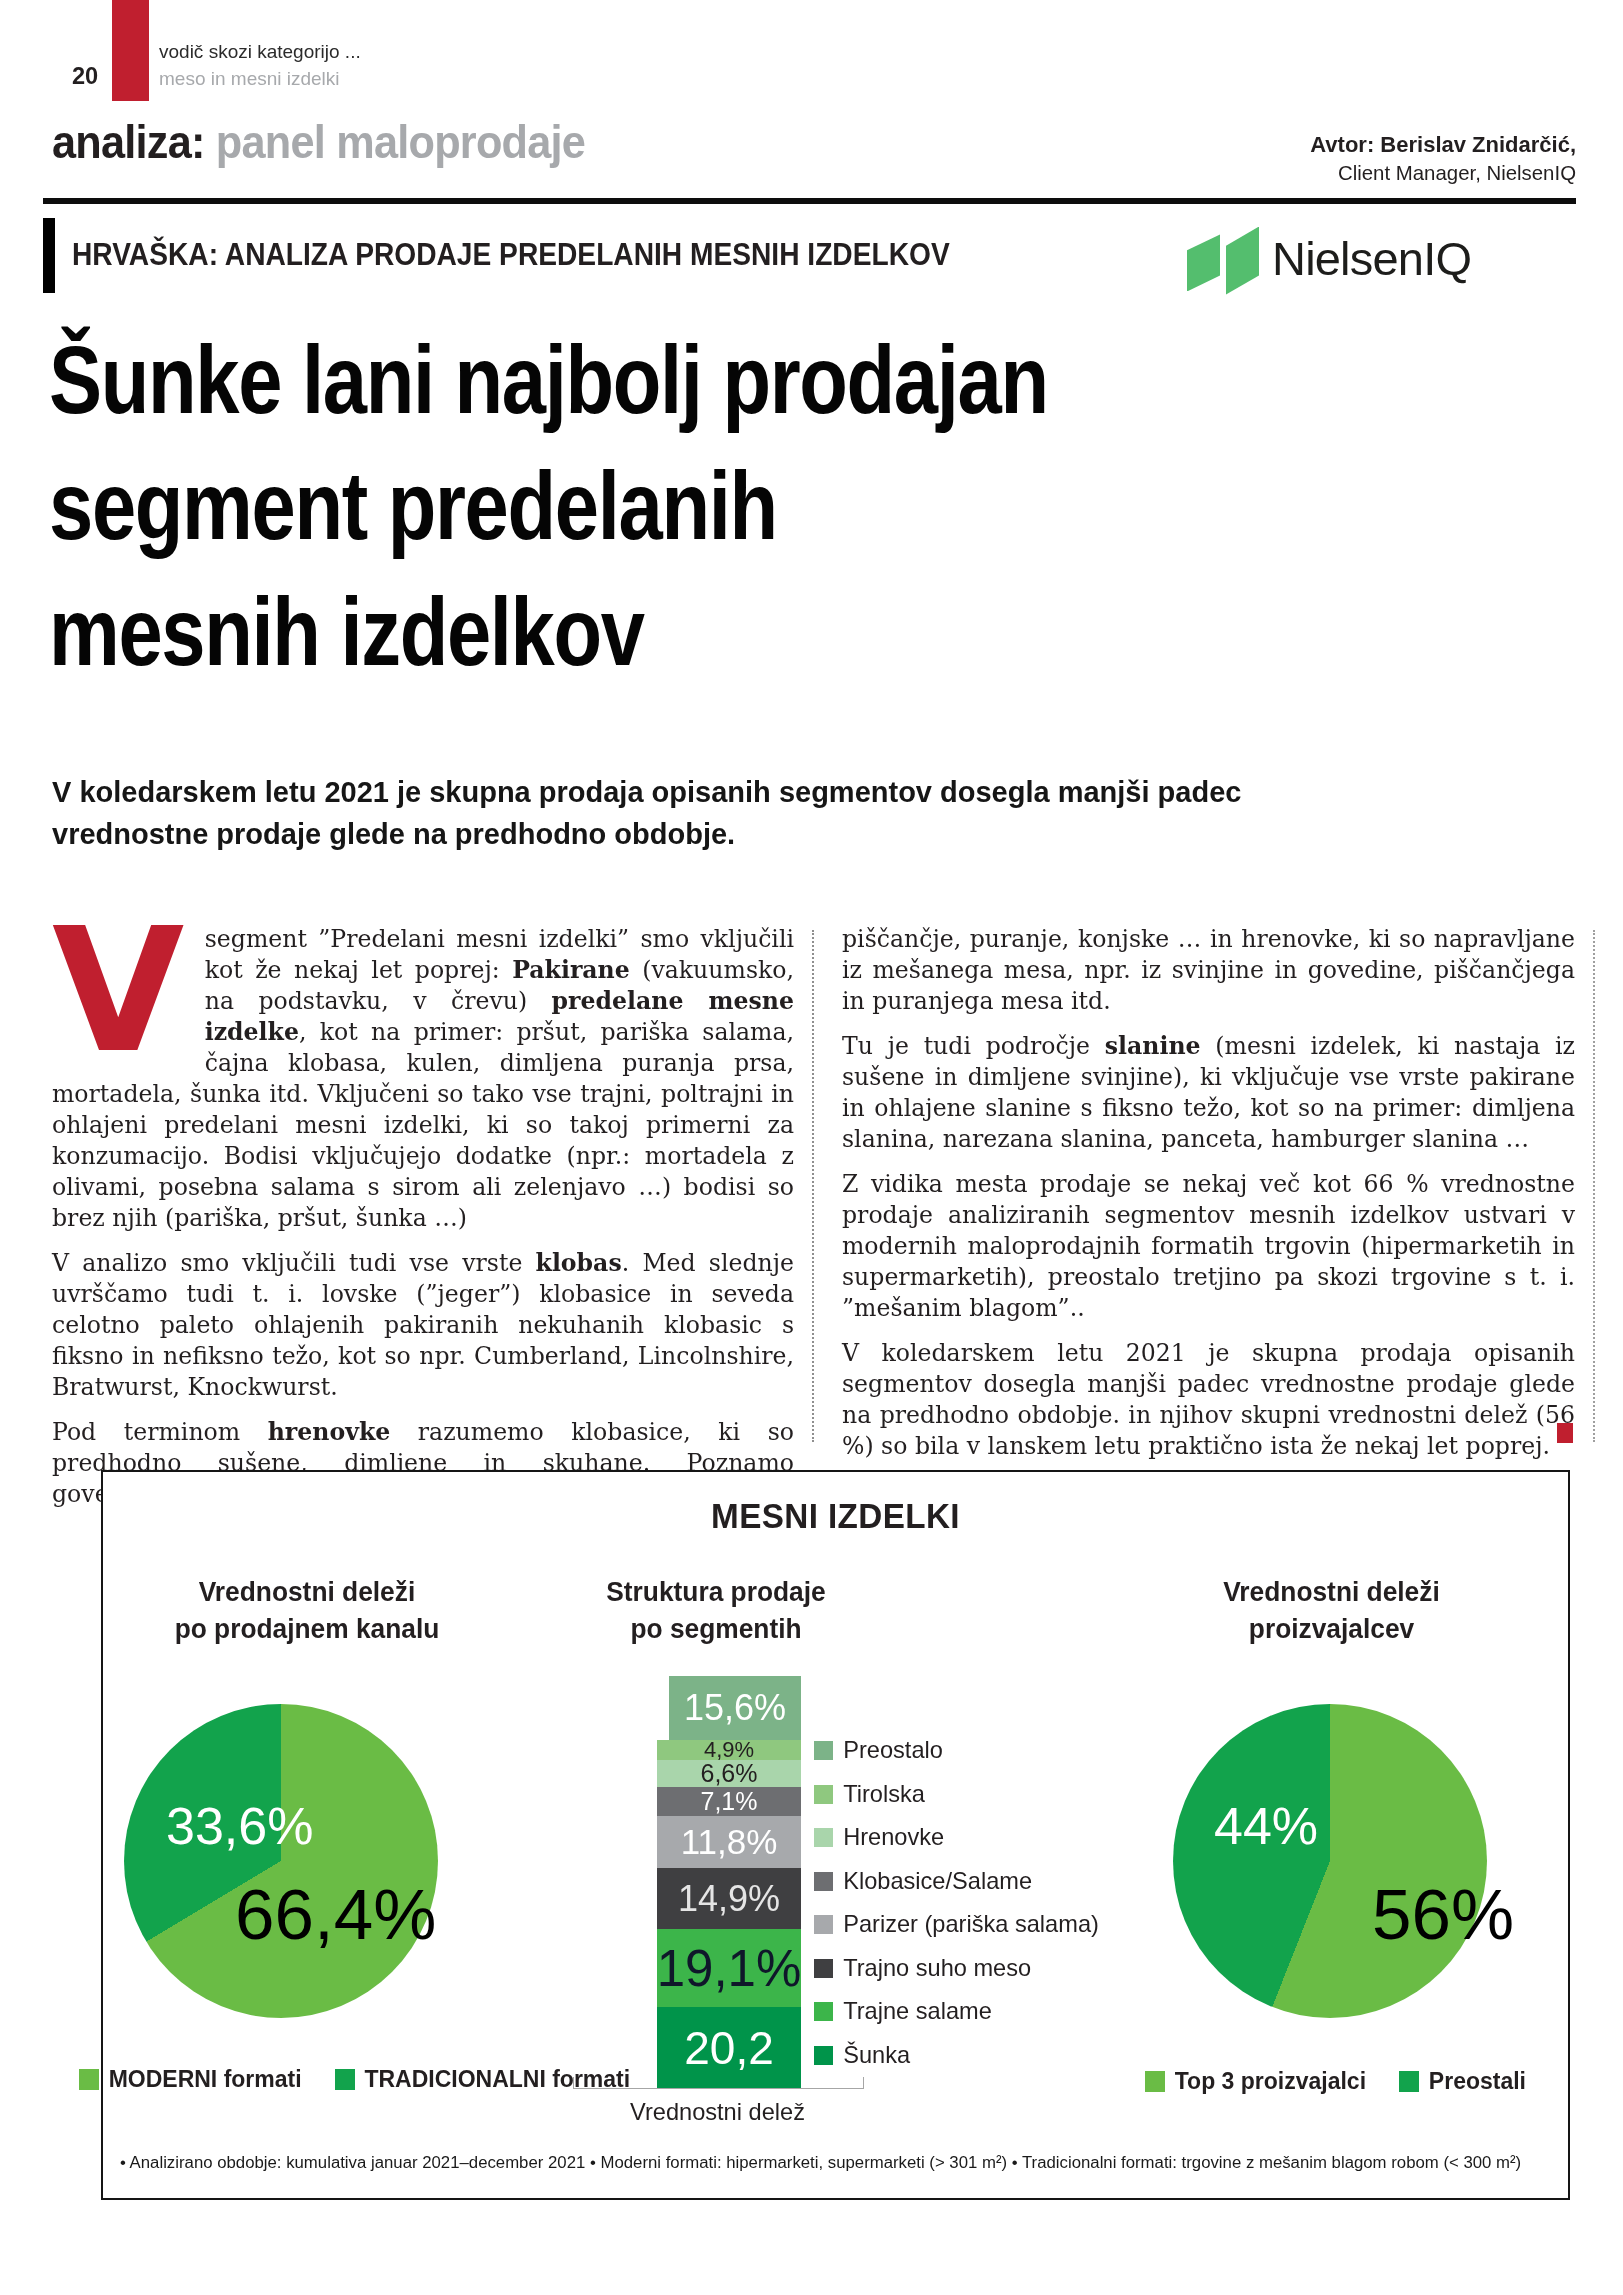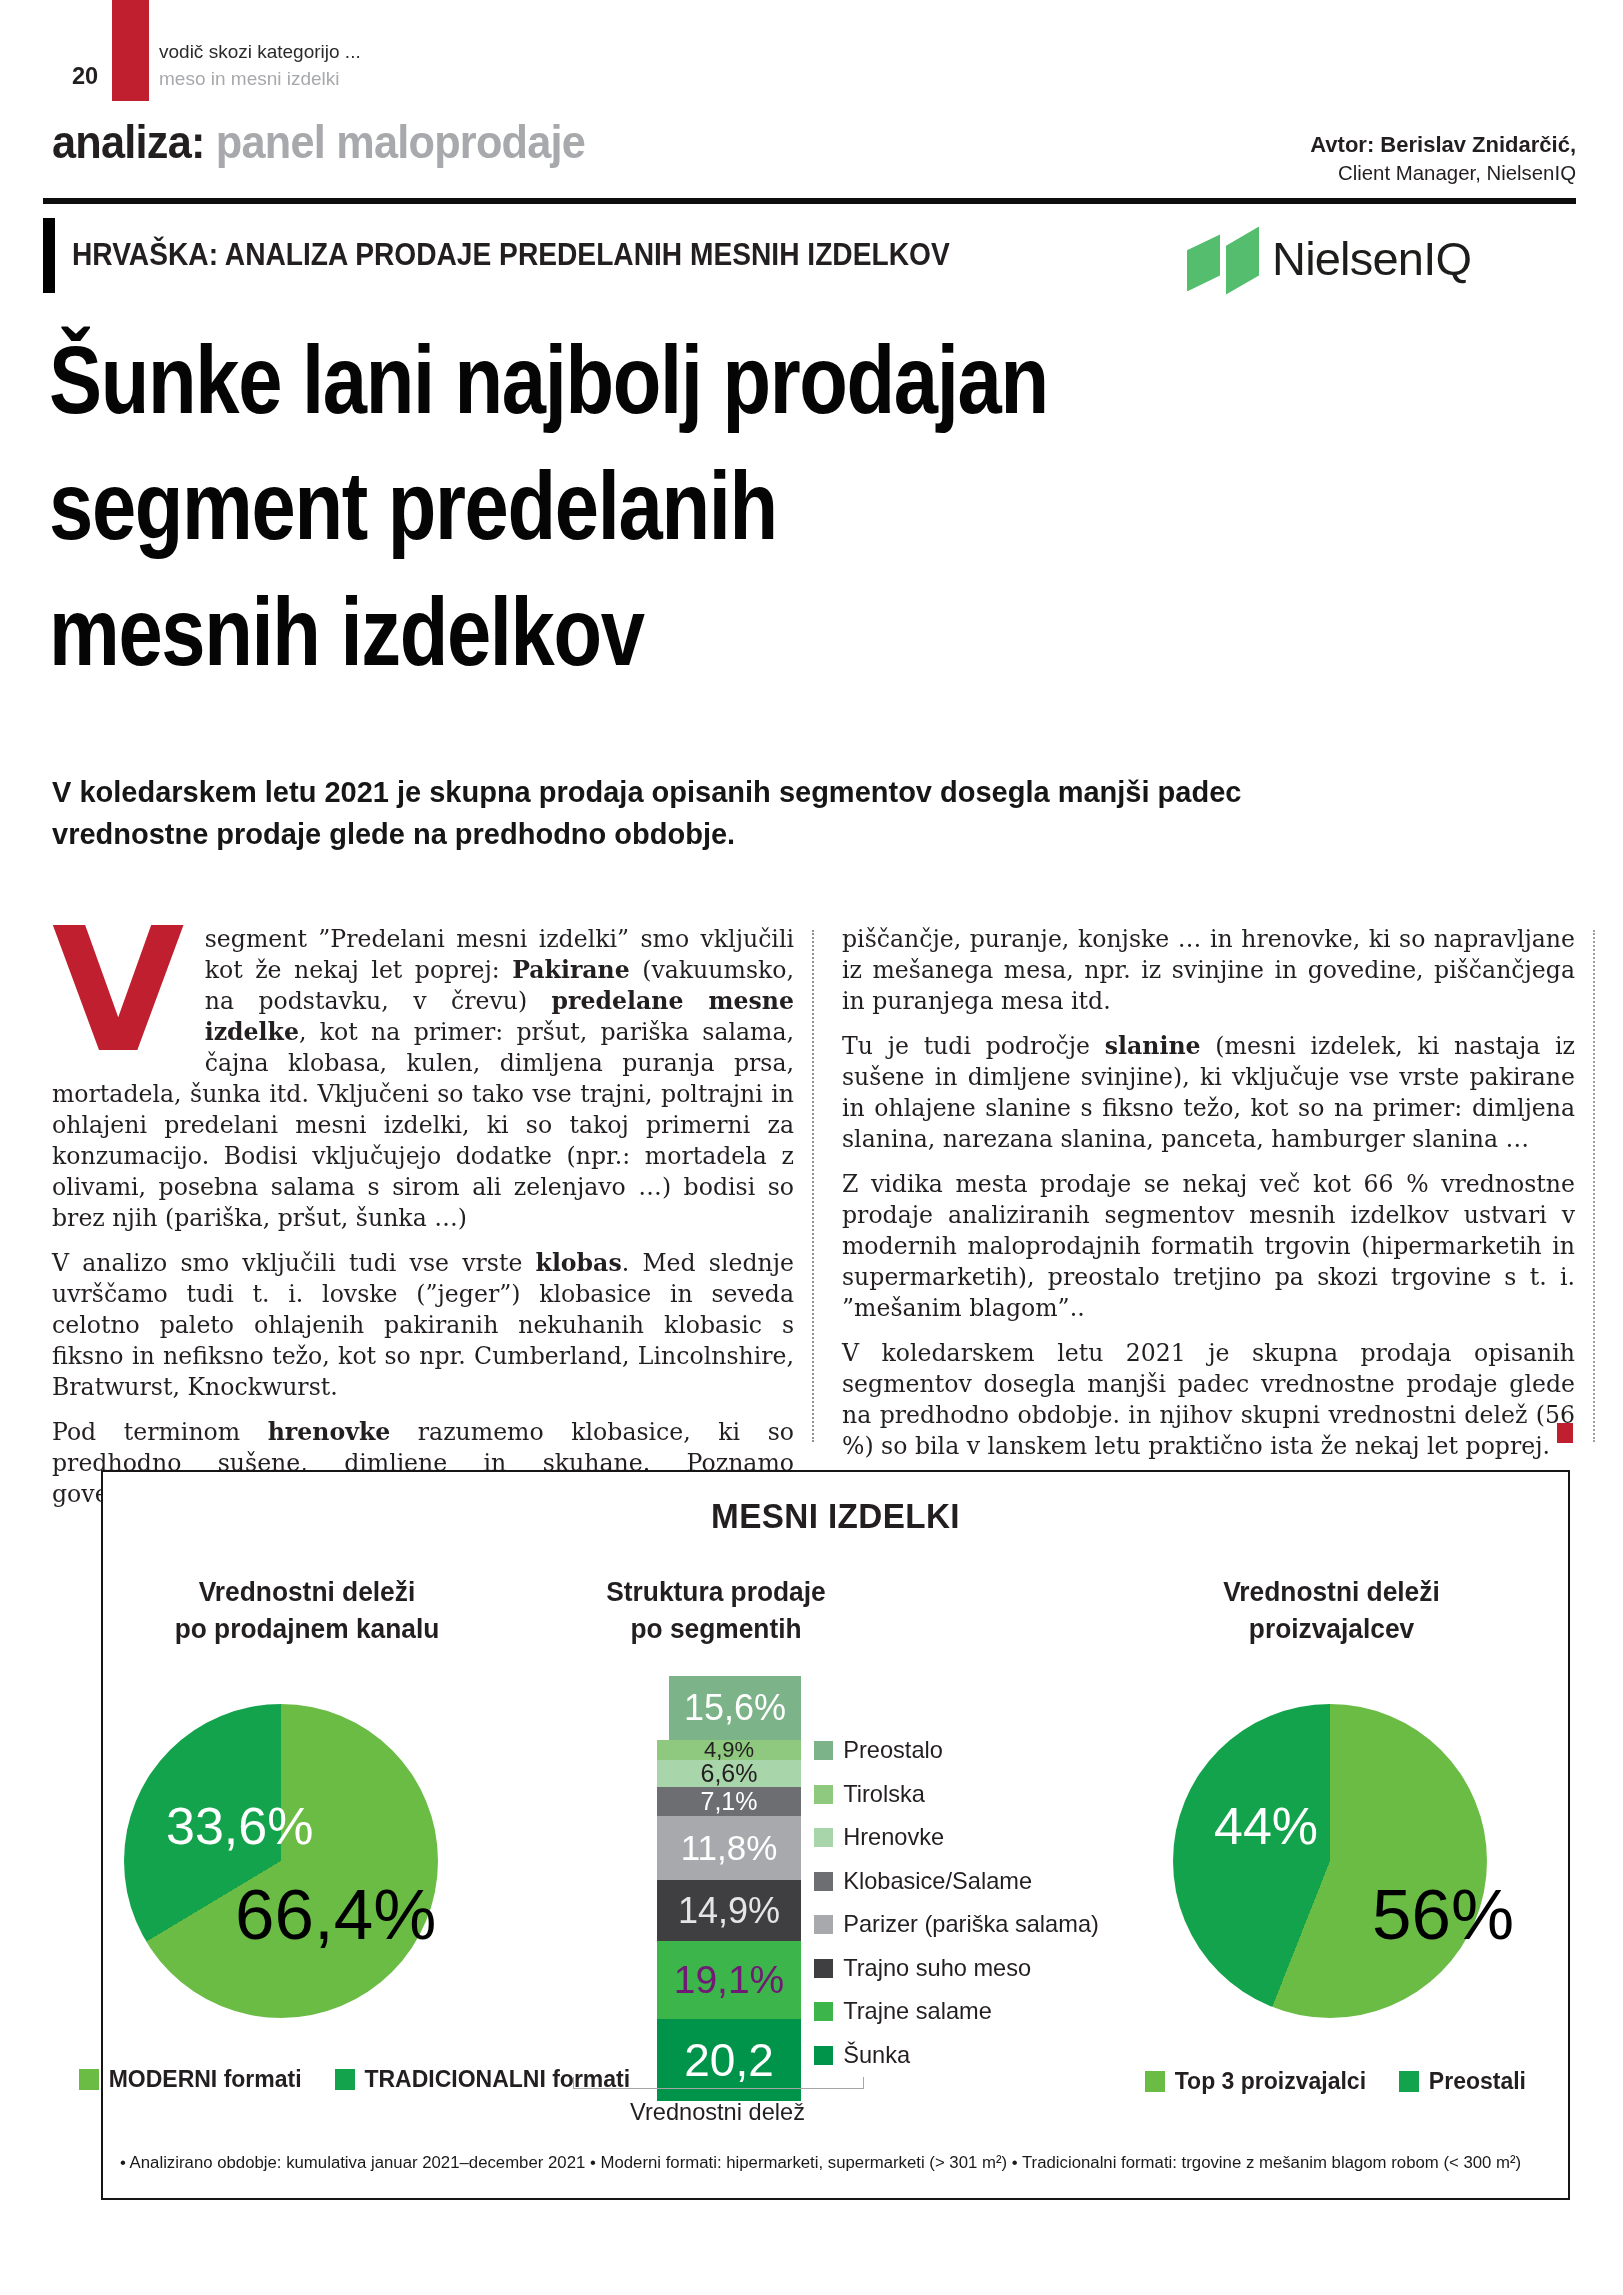--- a/index.html
+++ b/index.html
@@ -168,28 +168,28 @@
         </div>
         <div class="bar-seg" style="height: 20px; background: rgb(143, 200, 127);">
           <span style="color: rgb(35, 31, 32); font-size: 22px;">4,9%</span>
         </div>
         <div class="bar-seg" style="height: 27px; background: rgb(169, 213, 171);">
           <span style="color: rgb(35, 31, 32); font-size: 25px;">6,6%</span>
         </div>
         <div class="bar-seg" style="height: 29px; background: rgb(109, 110, 113);">
           <span style="color: rgb(255, 255, 255); font-size: 25px;">7,1%</span>
         </div>
-        <div class="bar-seg" style="height: 64px; background: rgb(167, 169, 172);">
+        <div class="bar-seg" style="height: 52px; background: rgb(167, 169, 172);">
           <span style="color: rgb(255, 255, 255); font-size: 35px;">11,8%</span>
         </div>
         <div class="bar-seg" style="height: 61px; background: rgb(63, 63, 65);">
           <span style="color: #e5e5e5; font-size: 36px;">14,9%</span>
         </div>
         <div class="bar-seg" style="height: 78px; background: rgb(60, 181, 74);">
-          <span style="color: #701a75; font-size: 39px;">19,1%</span>
+          <span style="color: #0f172a; font-size: 51px;">19,1%</span>
         </div>
         <div class="bar-seg" style="height: 82px; background: rgb(0, 148, 74);">
           <span style="color: rgb(255, 255, 255); font-size: 46px;">20,2</span>
         </div>
       </div>
     <div class="cb bar-legend" id="bar-legend">
         <div class="item">
           <span class="sw" style="background: rgb(124, 179, 136);"></span>
           <span>Preostalo</span>
         </div>

